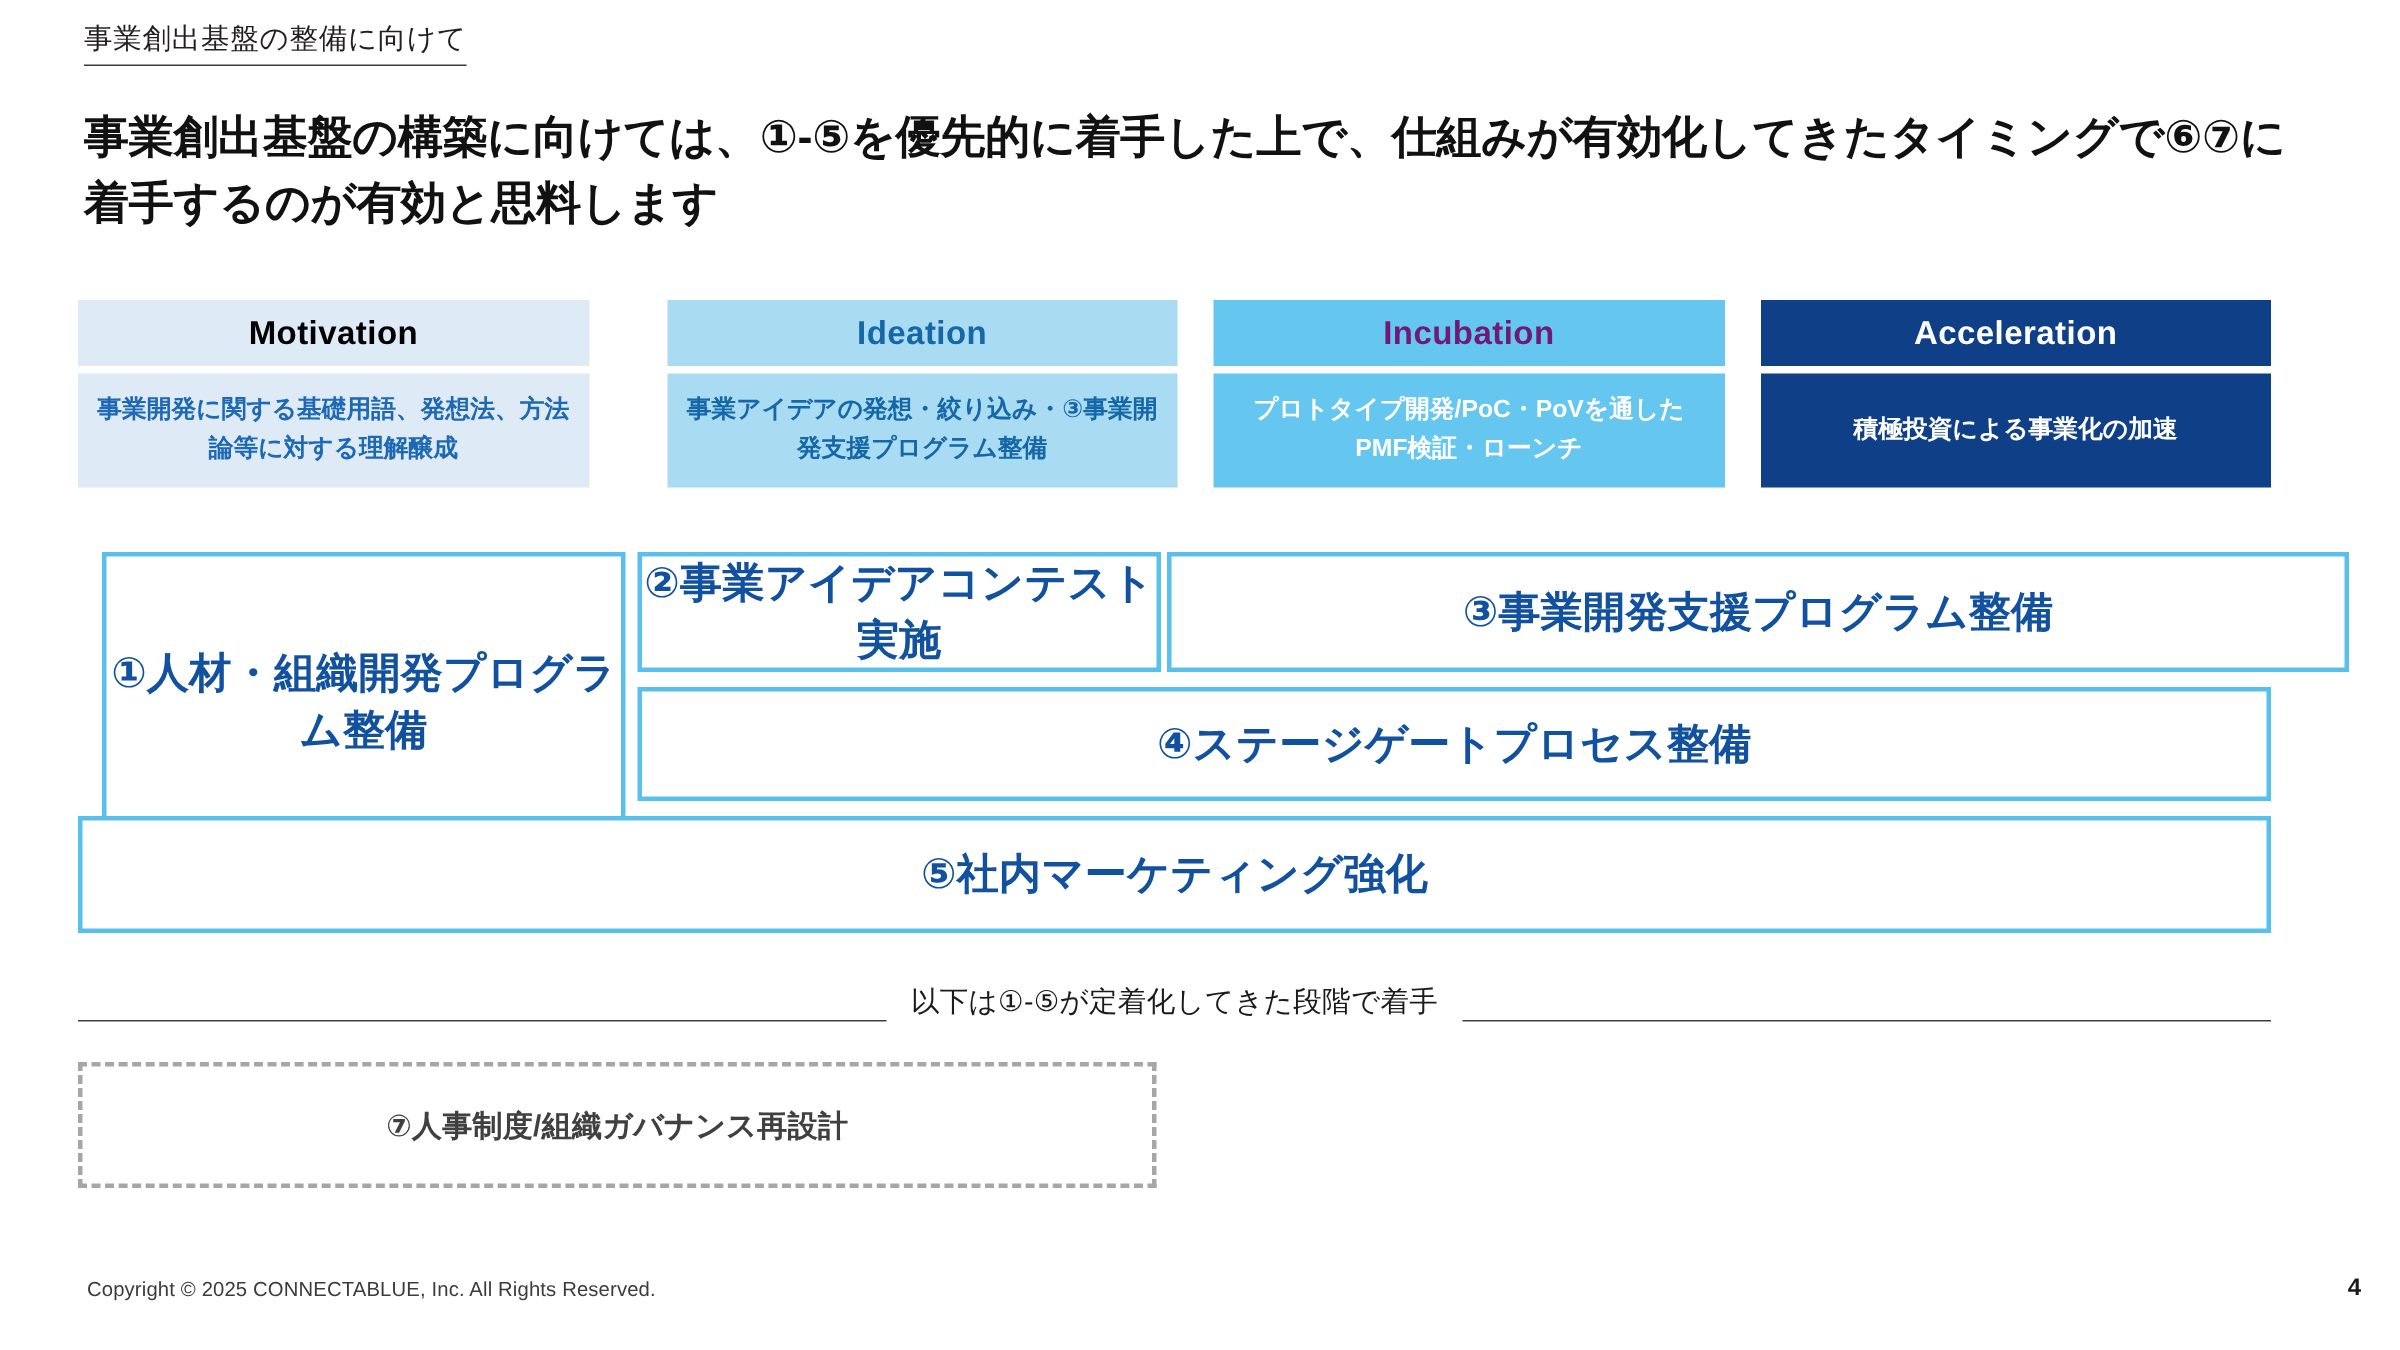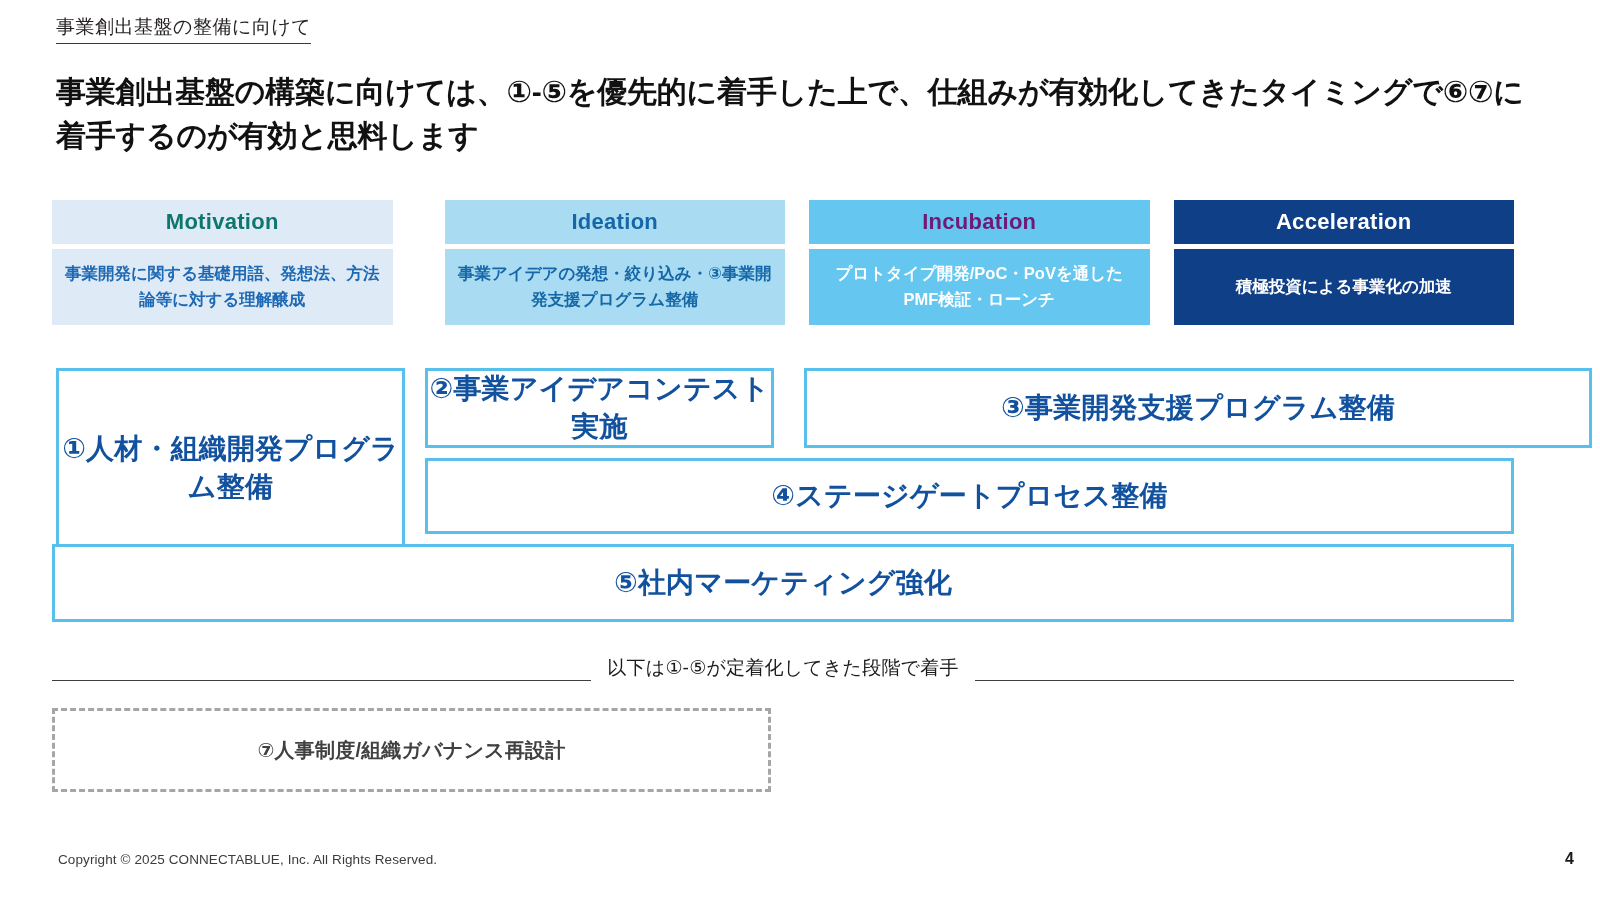--- a/index.html
+++ b/index.html
@@ -78,21 +78,21 @@
     justify-content: center;
     text-align: center;
     font-size: 16.5px;
     font-weight: bold;
     line-height: 1.55;
     padding: 0 10px;
     box-sizing: border-box;
   }
 
   
-  .lvl1 .stage-title { background: #dfeaf7; color: #0f766e; text-align: center; }
+  .lvl1 .stage-title { background: #dfeaf7; color: #000000; text-align: center; }
   .lvl1 .stage-desc  { background: #dfeaf7; color: #1d69b4; }
   .lvl2 .stage-title { background: #a9dcf2; color: #1667a8; }
   .lvl2 .stage-desc  { background: #a9dcf2; color: #1667a8; }
   .lvl3 .stage-title { background: #65c6ef; color: #701a75; }
   .lvl3 .stage-desc  { background: #65c6ef; color: #ffffff; }
   .lvl4 .stage-title { background: #0f3f87; color: #ffffff; }
   .lvl4 .stage-desc  { background: #0f3f87; color: #ffffff; }
 
   
   .init-area {
@@ -109,23 +109,23 @@
     box-sizing: border-box;
     display: flex;
     align-items: center;
     justify-content: center;
     text-align: center;
     color: #12519e;
     font-weight: bold;
     font-size: 28px;
     letter-spacing: 0.2px;
   }
-  #box1 { left: 4px;    top: 0px;   width: 349px;  height: 200px; }
+  #box1 { left: 16px;    top: 0px;   width: 349px;  height: 200px; }
   #box2 { left: 373px;  top: 0px;   width: 349px;  height: 80px;  }
-  #box3 { left: 752px;  top: 0px;   width: 788px;  height: 80px;  }
+  #box3 { left: 726px;  top: 0px;   width: 788px;  height: 80px;  }
   #box4 { left: 373px;  top: 90px;  width: 1089px; height: 76px;  }
   #box5 { left: 0px;    top: 176px; width: 1462px; height: 78px;  }
 
   
   .divider {
     position: absolute;
     left: 52px;
     top: 655px;
     width: 1462px;
     display: flex;

